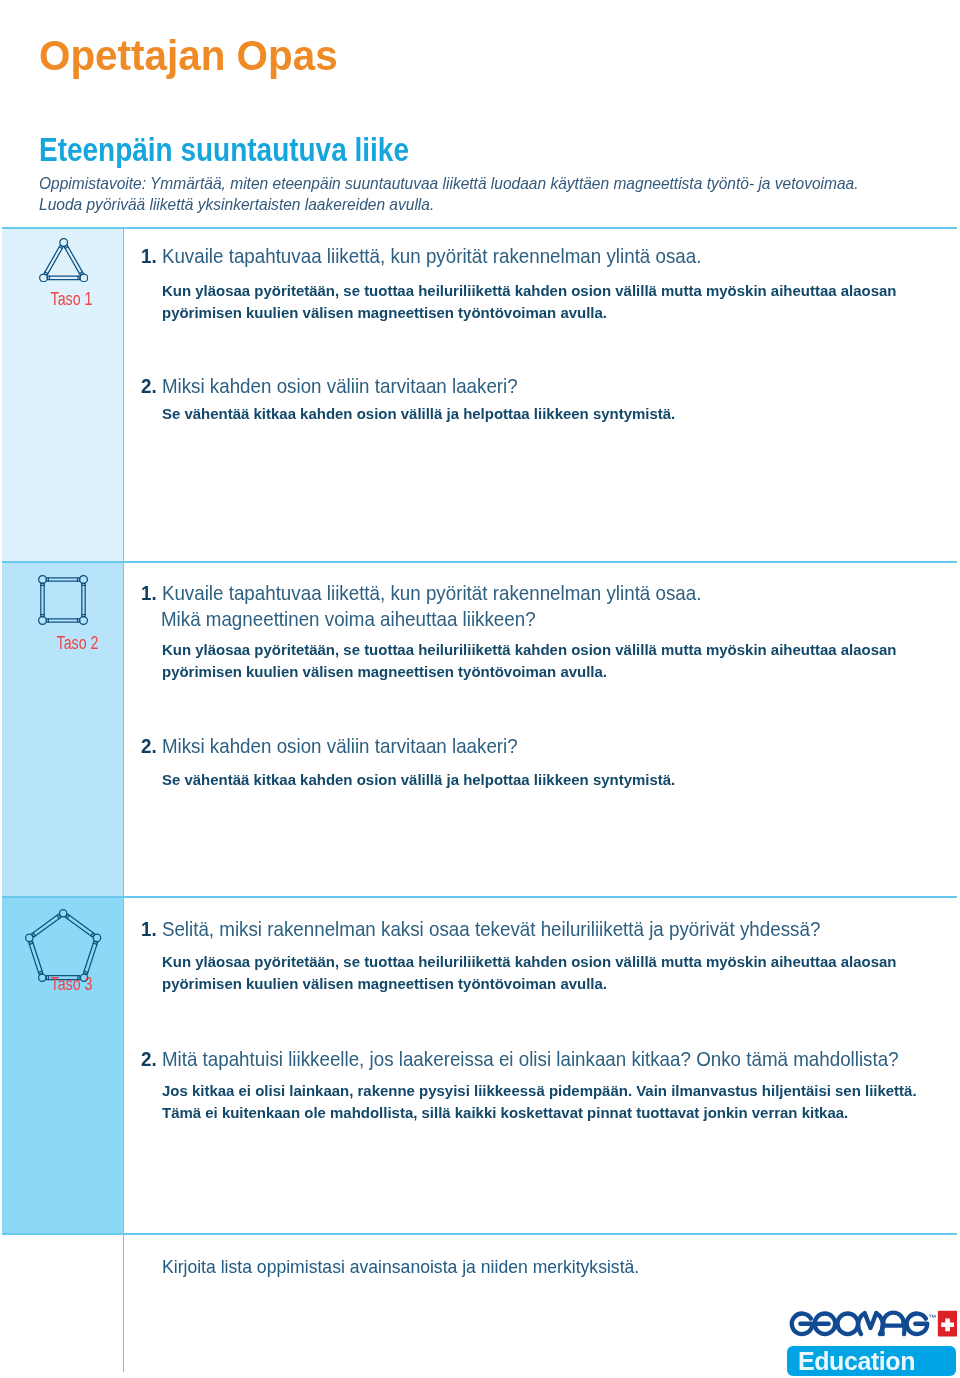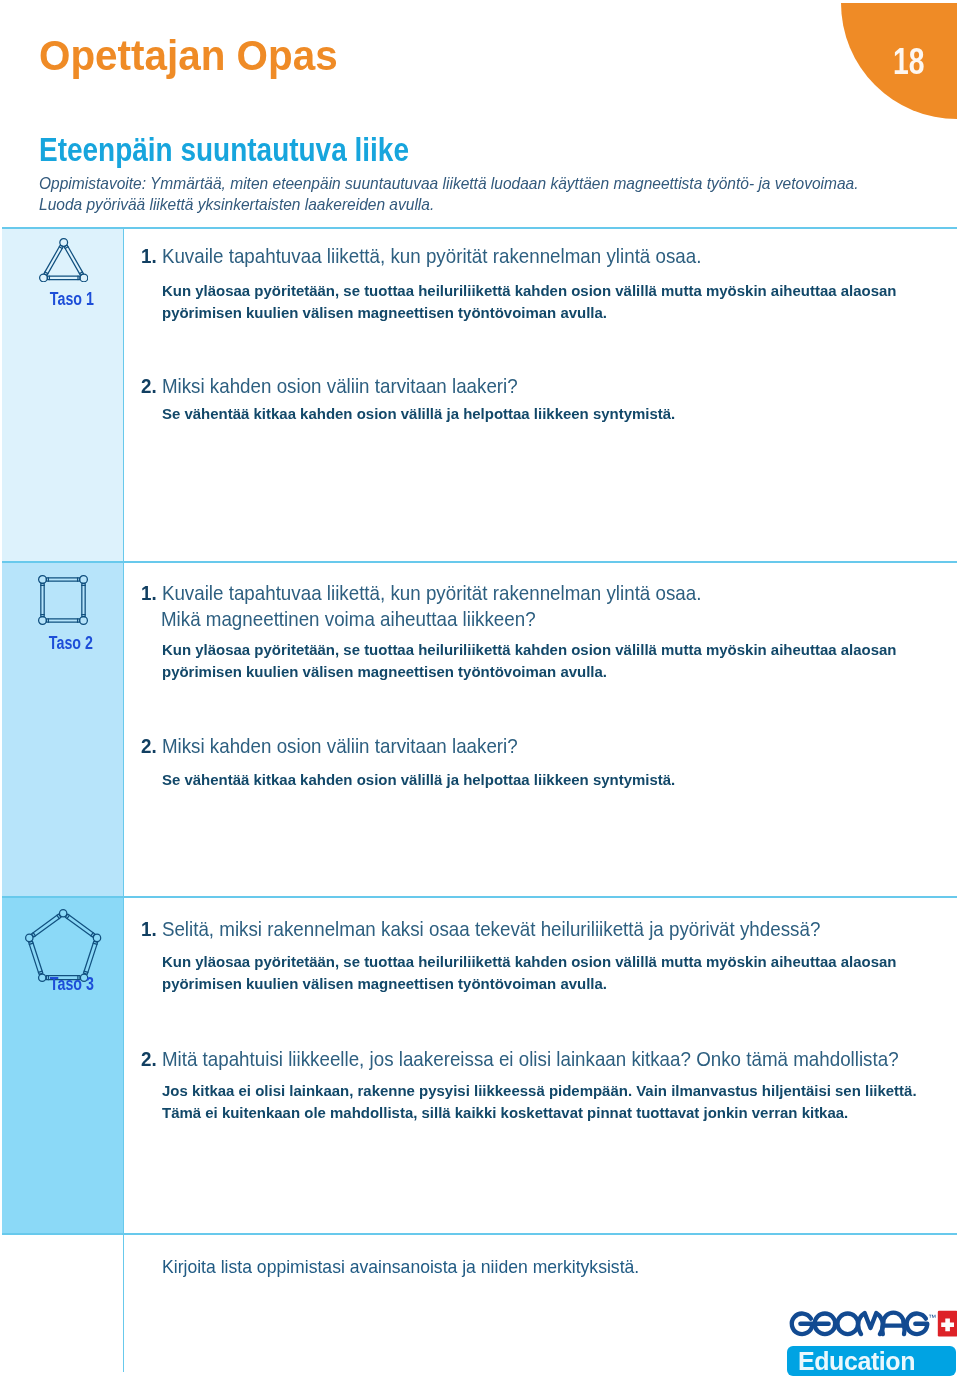--- a/index.html
+++ b/index.html
@@ -20,21 +20,21 @@
   
   .hrule{position:absolute;left:2px;width:955px;height:1.5px;background:#68c9ec;z-index:3;}
   .vrule{position:absolute;left:122.6px;width:1.6px;background:#68c9ec;z-index:3;}
 
   
   .levelbg{position:absolute;left:2px;width:121.5px;z-index:1;}
   .levelbg.l1{background:#ddf2fc;}
   .levelbg.l2{background:#b7e4fa;}
   .levelbg.l3{background:#8bd9f7;}
   .level-icon{position:absolute;z-index:2;}
-  .level-label{position:absolute;width:138px;z-index:2;text-align:center;font-size:18px;font-weight:700;color:#1d4ed8;}
+  .level-label{position:absolute;width:138px;z-index:2;text-align:center;font-size:18px;font-weight:400;color:#ef4444;}
   .level-label span{display:inline-block;transform:scaleX(0.79);transform-origin:50% 50%;}
 
   
   .qblock{position:absolute;left:141px;width:820px;transform-origin:0 0;transform:scaleX(0.894);}
   .qline{font-size:21px;color:#2d5f80;line-height:25.5px;white-space:nowrap;}
   .qnum{font-weight:700;color:#113f61;}
   .qline-cont{padding-left:22.3px;}
   .ablock{position:absolute;left:162px;width:820px;transform-origin:0 0;transform:scaleX(0.9725);}
   .aline{font-size:15.4px;font-weight:700;color:#124869;line-height:22px;white-space:nowrap;}
 
@@ -44,24 +44,20 @@
   .logo{position:absolute;}
   .logo svg{position:absolute;left:0;top:0;}
   .logo-edu{position:absolute;left:0;top:37px;width:139px;text-align:center;font-size:25px;font-weight:700;color:#eaf8fd;letter-spacing:-0.4px;}
 
 </style>
 </head>
 <body>
 
 <div class="page">
 
-  <div class="corner-badge">
-    <div class="disc"></div>
-    <div class="pagenum">18</div>
-  </div>
   <div class="doc-title">Opettajan Opas</div>
 
   <div class="section-heading">Eteenpäin suuntautuva liike</div>
   <div class="objective">
     <div>Oppimistavoite: Ymmärtää, miten eteenpäin suuntautuvaa liikettä luodaan käyttäen magneettista työntö- ja vetovoimaa.</div>
     <div>Luoda pyörivää liikettä yksinkertaisten laakereiden avulla.</div>
   </div>
 
   <div class="hrule" style="top:227px"></div>
   <div class="hrule" style="top:561px"></div>
@@ -95,21 +91,21 @@
         <path d="M41.60 43.83L8.40 43.83L8.40 47.17L41.60 47.17Z"></path>
         <path d="M39.60 43.83L39.60 47.17M10.40 43.83L10.40 47.17"></path>
         <path d="M6.17 41.60L6.17 8.40L2.83 8.40L2.83 41.60Z"></path>
         <path d="M6.17 39.60L2.83 39.60M6.17 10.40L2.83 10.40"></path>
         <circle cx="4.50" cy="4.50" r="3.88"></circle>
         <circle cx="45.50" cy="4.50" r="3.88"></circle>
         <circle cx="45.50" cy="45.50" r="3.88"></circle>
         <circle cx="4.50" cy="45.50" r="3.88"></circle>
       </svg>
   </div>
-  <div class="level-label" style="left:2px;top:633px"><span>Taso 2</span></div>
+  <div class="level-label" style="left:9px;top:633px"><span>Taso 2</span></div>
 
   <div class="levelbg l3" style="top:897.4px;height:335.6px"></div>
   <div class="level-icon" style="left:25.4px;top:909px">
     <svg width="76.3" height="73" viewBox="0 0 76.3 73" fill="none" stroke="#11507f" stroke-width="1.25" stroke-linejoin="round" stroke-linecap="round">
         <path d="M40.31 8.31L67.54 28.09L69.86 24.89L42.64 5.11Z"></path>
         <path d="M42.01 9.54L44.33 6.35M65.84 26.85L68.16 23.66"></path>
         <path d="M68.87 32.19L58.47 64.19L62.23 65.41L72.63 33.41Z"></path>
         <path d="M68.22 34.19L71.98 35.41M59.12 62.19L62.88 63.41"></path>
         <path d="M54.98 66.73L21.33 66.73L21.33 70.68L54.98 70.68Z"></path>
         <path d="M52.88 66.73L52.88 70.68M23.43 66.73L23.43 70.68"></path>

